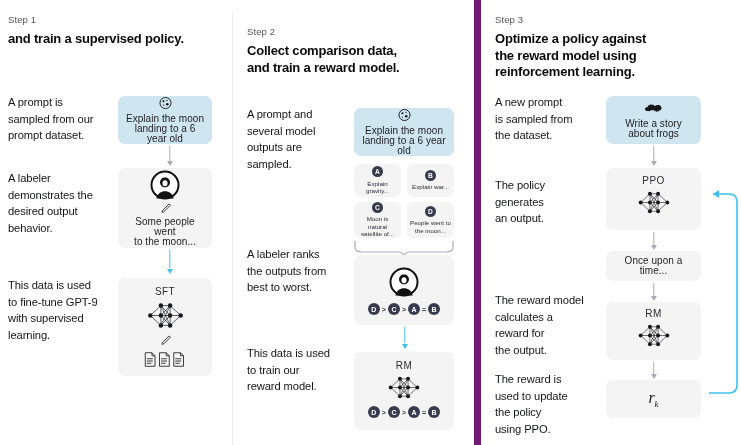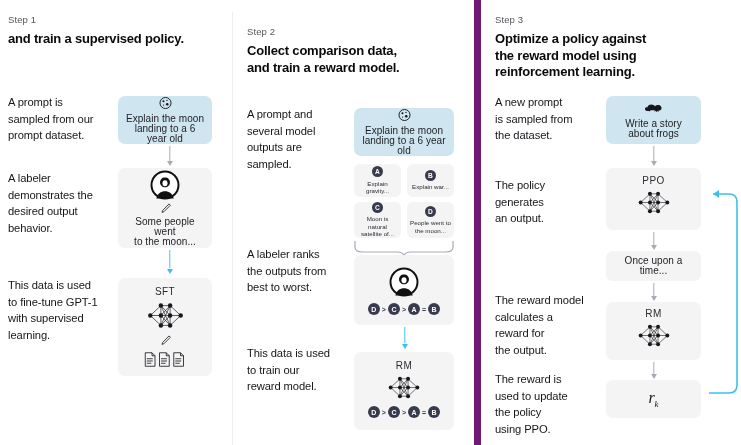--- a/index.html
+++ b/index.html
@@ -110,21 +110,21 @@
       <div>prompt dataset.</div>
     </div>
     <div class="desc" style="left:8px;top:170px;">
       <div>A labeler</div>
       <div>demonstrates the</div>
       <div>desired output</div>
       <div>behavior.</div>
     </div>
     <div class="desc" style="left:8px;top:277px;">
       <div>This data is used</div>
-      <div>to fine-tune GPT-1</div>
+      <div>to fine-tune GPT-9</div>
       <div>with supervised</div>
       <div>learning.</div>
     </div>
 
     <div class="box blue" style="left:118px;top:96px;width:94px;height:48px;">
       <svg class="moon-ic" viewBox="0 0 24 24">
         <circle cx="12" cy="12" r="9.5" fill="none" stroke="#16171b" stroke-width="1.6"></circle>
         <circle cx="8.5" cy="9" r="1.8" fill="#16171b"></circle>
         <circle cx="15" cy="14" r="2.2" fill="#16171b"></circle>
         <circle cx="14.5" cy="7.5" r="1.1" fill="#16171b"></circle>

